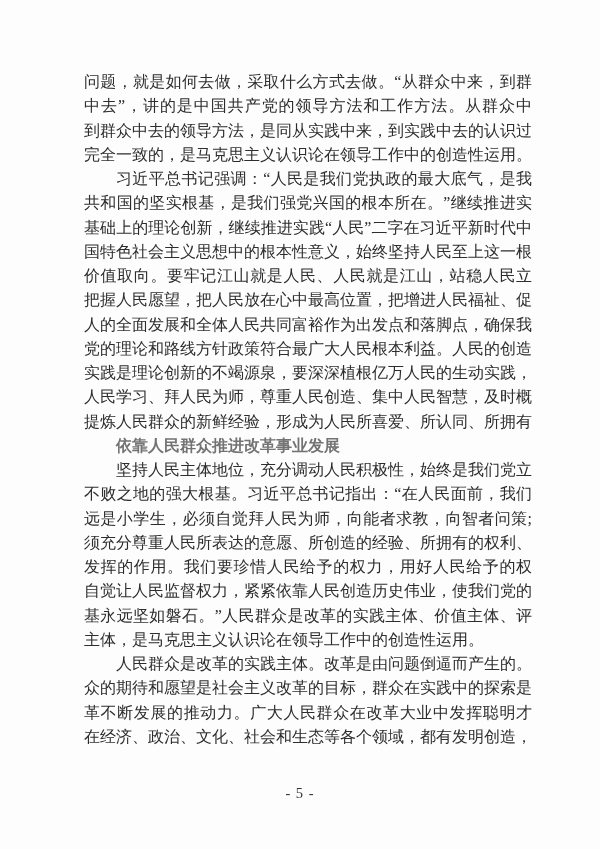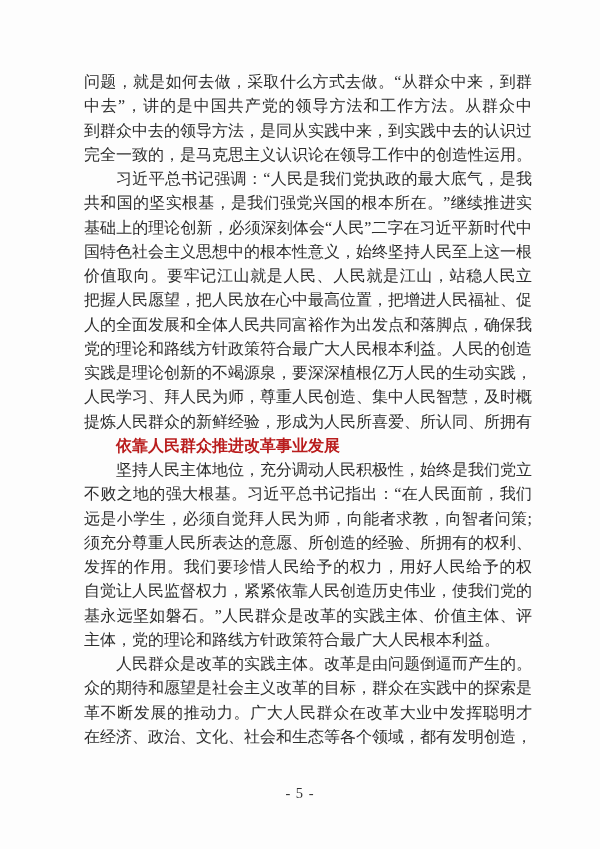--- a/index.html
+++ b/index.html
@@ -36,21 +36,21 @@
   }
   .line.endline {
     text-align: left;
     text-align-last: left;
   }
   .line.indent {
     text-indent: 32px;
   }
   .block.heading .line {
     font-weight: bold;
-    color: #b91c1c;
+    color: #737373;
     text-align: left;
     text-align-last: left;
   }
   .page-number {
     position: absolute;
     left: 0;
     top: 785px;
     width: 600px;
     text-align: center;
     font-size: 14.5px;
@@ -65,42 +65,42 @@
   <div class="doc-body">
       <div class="block paragraph">
         <div class="line">问题，就是如何去做，采取什么方式去做。“从群众中来，到群众</div>
         <div class="line">中去”，讲的是中国共产党的领导方法和工作方法。从群众中来，</div>
         <div class="line">到群众中去的领导方法，是同从实践中来，到实践中去的认识过程</div>
         <div class="line endline">完全一致的，是马克思主义认识论在领导工作中的创造性运用。</div>
       </div>
       <div class="block paragraph">
         <div class="line indent">习近平总书记强调：“人民是我们党执政的最大底气，是我们</div>
         <div class="line">共和国的坚实根基，是我们强党兴国的根本所在。”继续推进实践</div>
-        <div class="line">基础上的理论创新，必须深刻体会“人民”二字在习近平新时代中</div>
+        <div class="line">基础上的理论创新，继续推进实践“人民”二字在习近平新时代中</div>
         <div class="line">国特色社会主义思想中的根本性意义，始终坚持人民至上这一根本</div>
         <div class="line">价值取向。要牢记江山就是人民、人民就是江山，站稳人民立场、</div>
         <div class="line">把握人民愿望，把人民放在心中最高位置，把增进人民福祉、促进</div>
         <div class="line">人的全面发展和全体人民共同富裕作为出发点和落脚点，确保我们</div>
         <div class="line">党的理论和路线方针政策符合最广大人民根本利益。人民的创造性</div>
         <div class="line">实践是理论创新的不竭源泉，要深深植根亿万人民的生动实践，向</div>
         <div class="line">人民学习、拜人民为师，尊重人民创造、集中人民智慧，及时概括</div>
         <div class="line">提炼人民群众的新鲜经验，形成为人民所喜爱、所认同、所拥有的</div>
       </div>
       <div class="block heading">
         <div class="line indent endline">依靠人民群众推进改革事业发展</div>
       </div>
       <div class="block paragraph">
         <div class="line indent">坚持人民主体地位，充分调动人民积极性，始终是我们党立于</div>
         <div class="line">不败之地的强大根基。习近平总书记指出：“在人民面前，我们永</div>
         <div class="line">远是小学生，必须自觉拜人民为师，向能者求教，向智者问策;必</div>
         <div class="line">须充分尊重人民所表达的意愿、所创造的经验、所拥有的权利、所</div>
         <div class="line">发挥的作用。我们要珍惜人民给予的权力，用好人民给予的权力，</div>
         <div class="line">自觉让人民监督权力，紧紧依靠人民创造历史伟业，使我们党的根</div>
         <div class="line">基永远坚如磐石。”人民群众是改革的实践主体、价值主体、评价</div>
-        <div class="line endline">主体，党的理论和路线方针政策符合最广大人民根本利益。</div>
+        <div class="line endline">主体，是马克思主义认识论在领导工作中的创造性运用。</div>
       </div>
       <div class="block paragraph">
         <div class="line indent">人民群众是改革的实践主体。改革是由问题倒逼而产生的。群</div>
         <div class="line">众的期待和愿望是社会主义改革的目标，群众在实践中的探索是改</div>
         <div class="line">革不断发展的推动力。广大人民群众在改革大业中发挥聪明才智，</div>
         <div class="line">在经济、政治、文化、社会和生态等各个领域，都有发明创造，都</div>
       </div>
     </div>
   <div class="page-number">- 5 -</div>
 </div>

